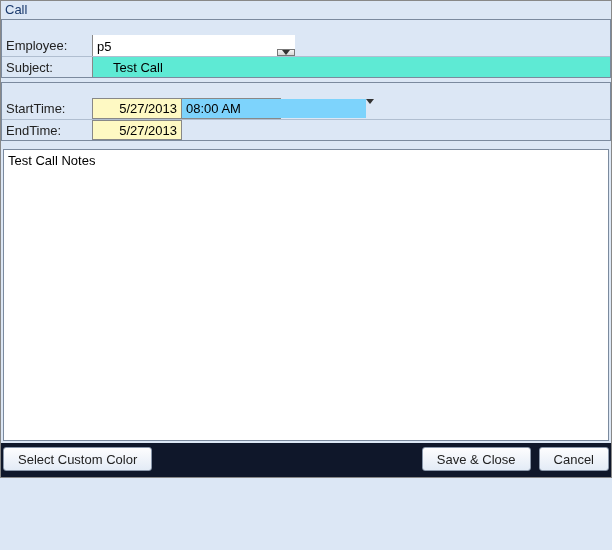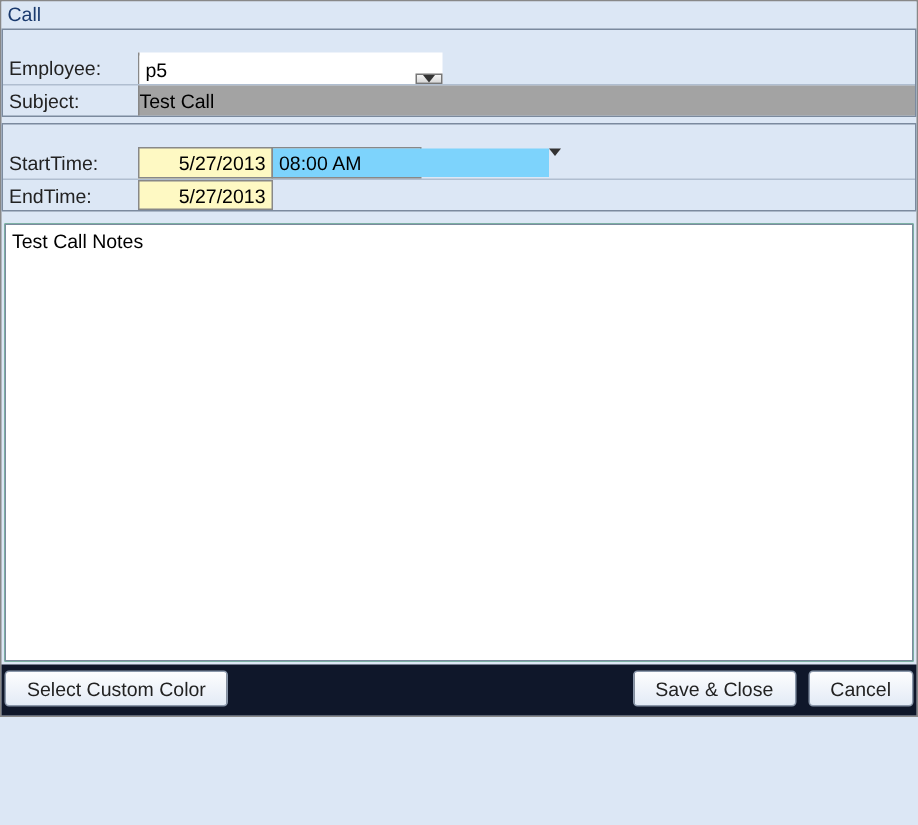--- a/index.html
+++ b/index.html
@@ -45,22 +45,22 @@
     display: flex;
     align-items: center;
   }
   .input-text {
     flex: 1;
     border: 1px solid #888;
     border-left: 1px solid #888;
     border-top: none;
     border-bottom: none;
     border-right: none;
-    background: #a3a3a3;
-    padding: 2px 0;
+    background: #5eead4;
+    padding: 2px 20px;
     font: inherit;
     outline: none;
   }
   .combo {
     flex: 1;
     display: flex;
     border-left: 1px solid #888;
     background: #fff;
   }
   .combo .combo-text {
@@ -109,21 +109,21 @@
   .chev {
     width: 0; height: 0;
     border-left: 4px solid transparent;
     border-right: 4px solid transparent;
     border-top: 5px solid #333;
   }
   .notes-wrap {
     flex: 1;
     margin: 4px 2px 2px 2px;
     border: 1px solid #7b8a9e;
-    background: #22c55e;
+    background: #0369a1;
     position: relative;
     display: flex;
   }
   .notes {
     flex: 1;
     border: none;
     resize: none;
     font: inherit;
     padding: 3px 4px;
     outline: none;

